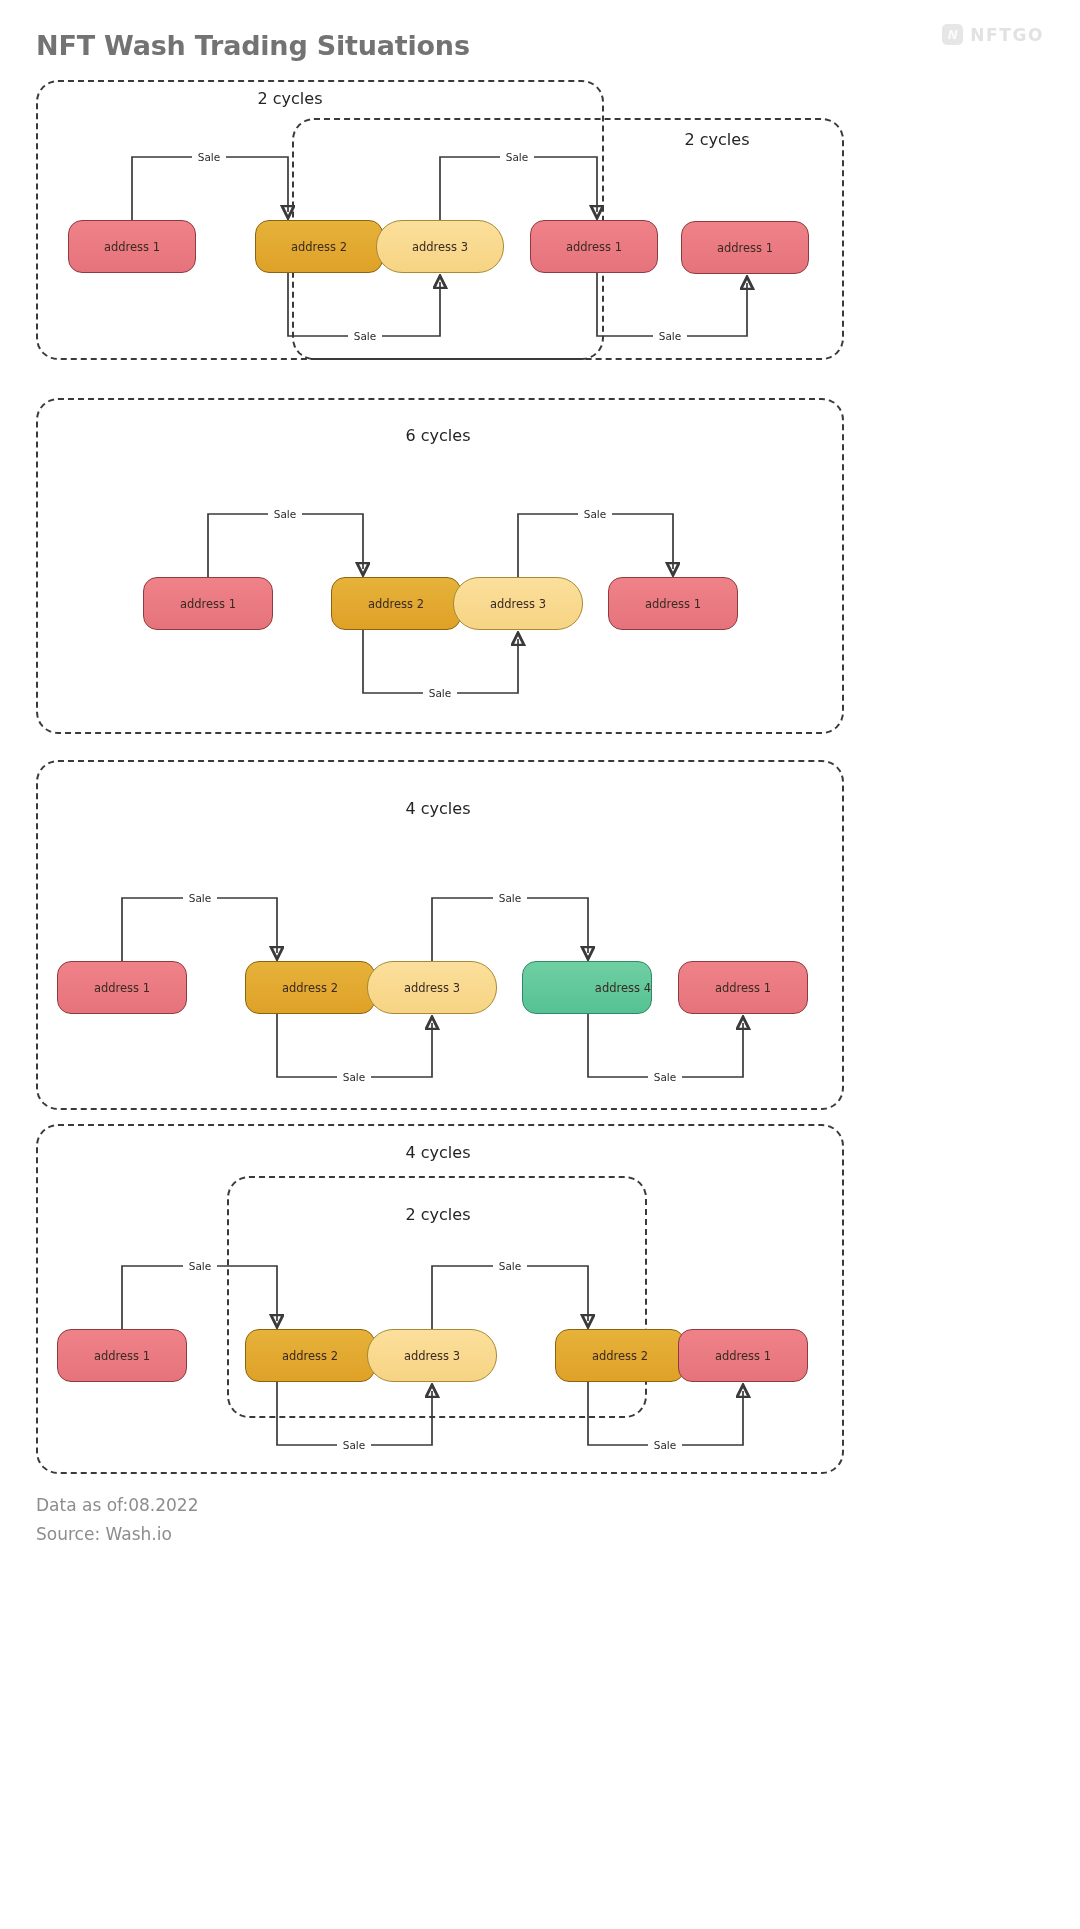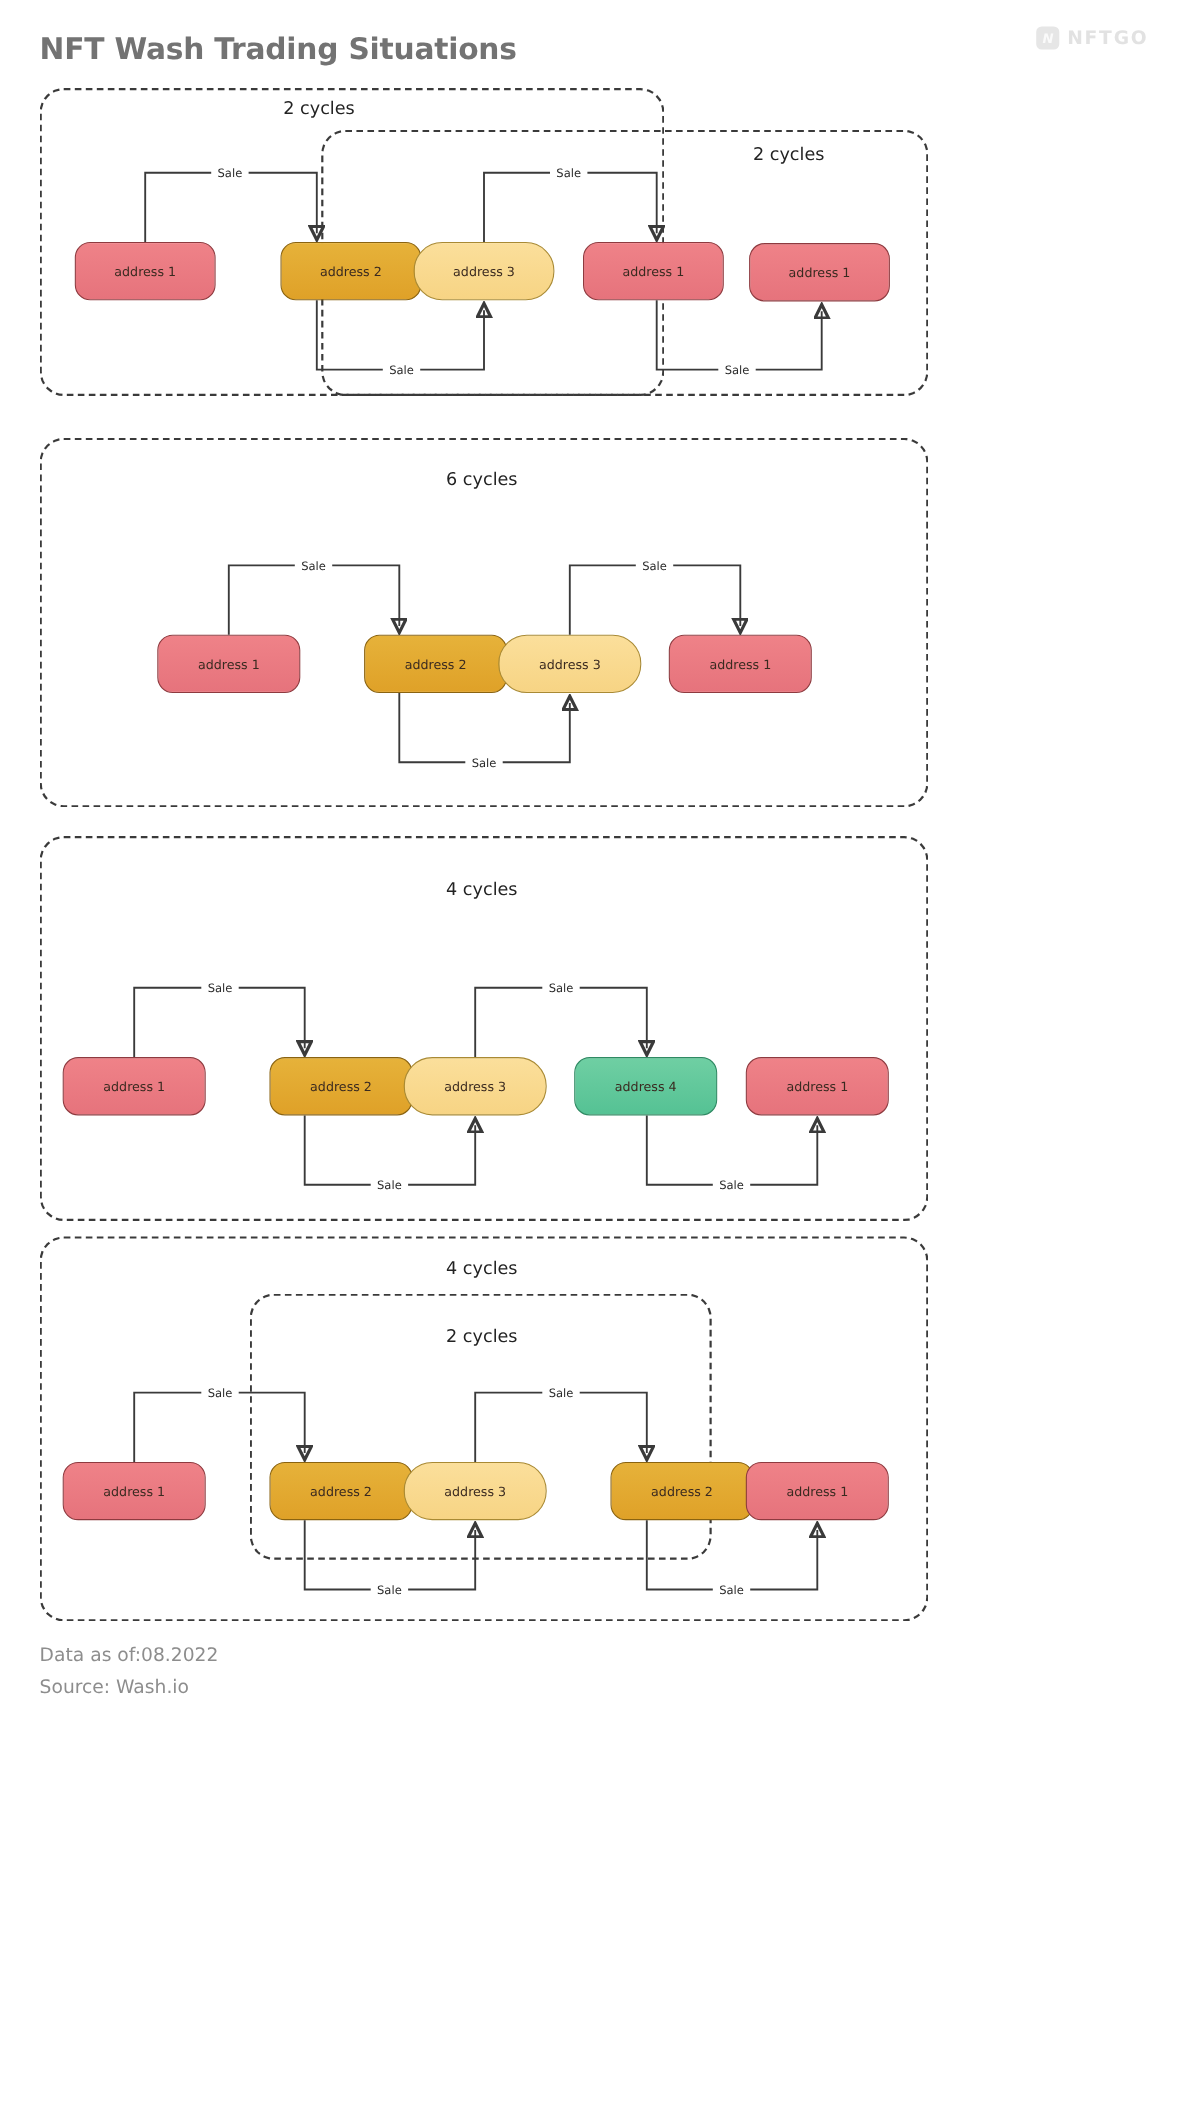--- a/index.html
+++ b/index.html
@@ -109,21 +109,21 @@
 
   <div class="node n-red" style="left:57px;top:961px;width:130px;">
     <span>address 1</span>
     </div>
   <div class="node n-amber" style="left:212px;top:961px;width:130px;">
     <span>address 2</span>
     </div>
   <div class="node n-yellow" style="left:367px;top:961px;width:130px;">
     <span>address 3</span>
     </div>
-  <div class="node n-green" style="left:522px;top:961px;width:130px;">
+  <div class="node n-green" style="left:522px;top:961px;width:130px;justify-content:flex-end;">
     <span>address 4</span>
     </div>
   <div class="node n-red" style="left:678px;top:961px;width:130px;">
     <span>address 1</span>
     </div>
 
   <div class="dbox" style="left:36px;top:1124px;width:808px;height:350px;"></div>
   <div class="dbox" style="left:227px;top:1176px;width:420px;height:242px;"></div>
   <div class="cyc-label" style="left:438px;top:1143px;">4 cycles</div>
   <div class="cyc-label" style="left:438px;top:1205px;">2 cycles</div>

